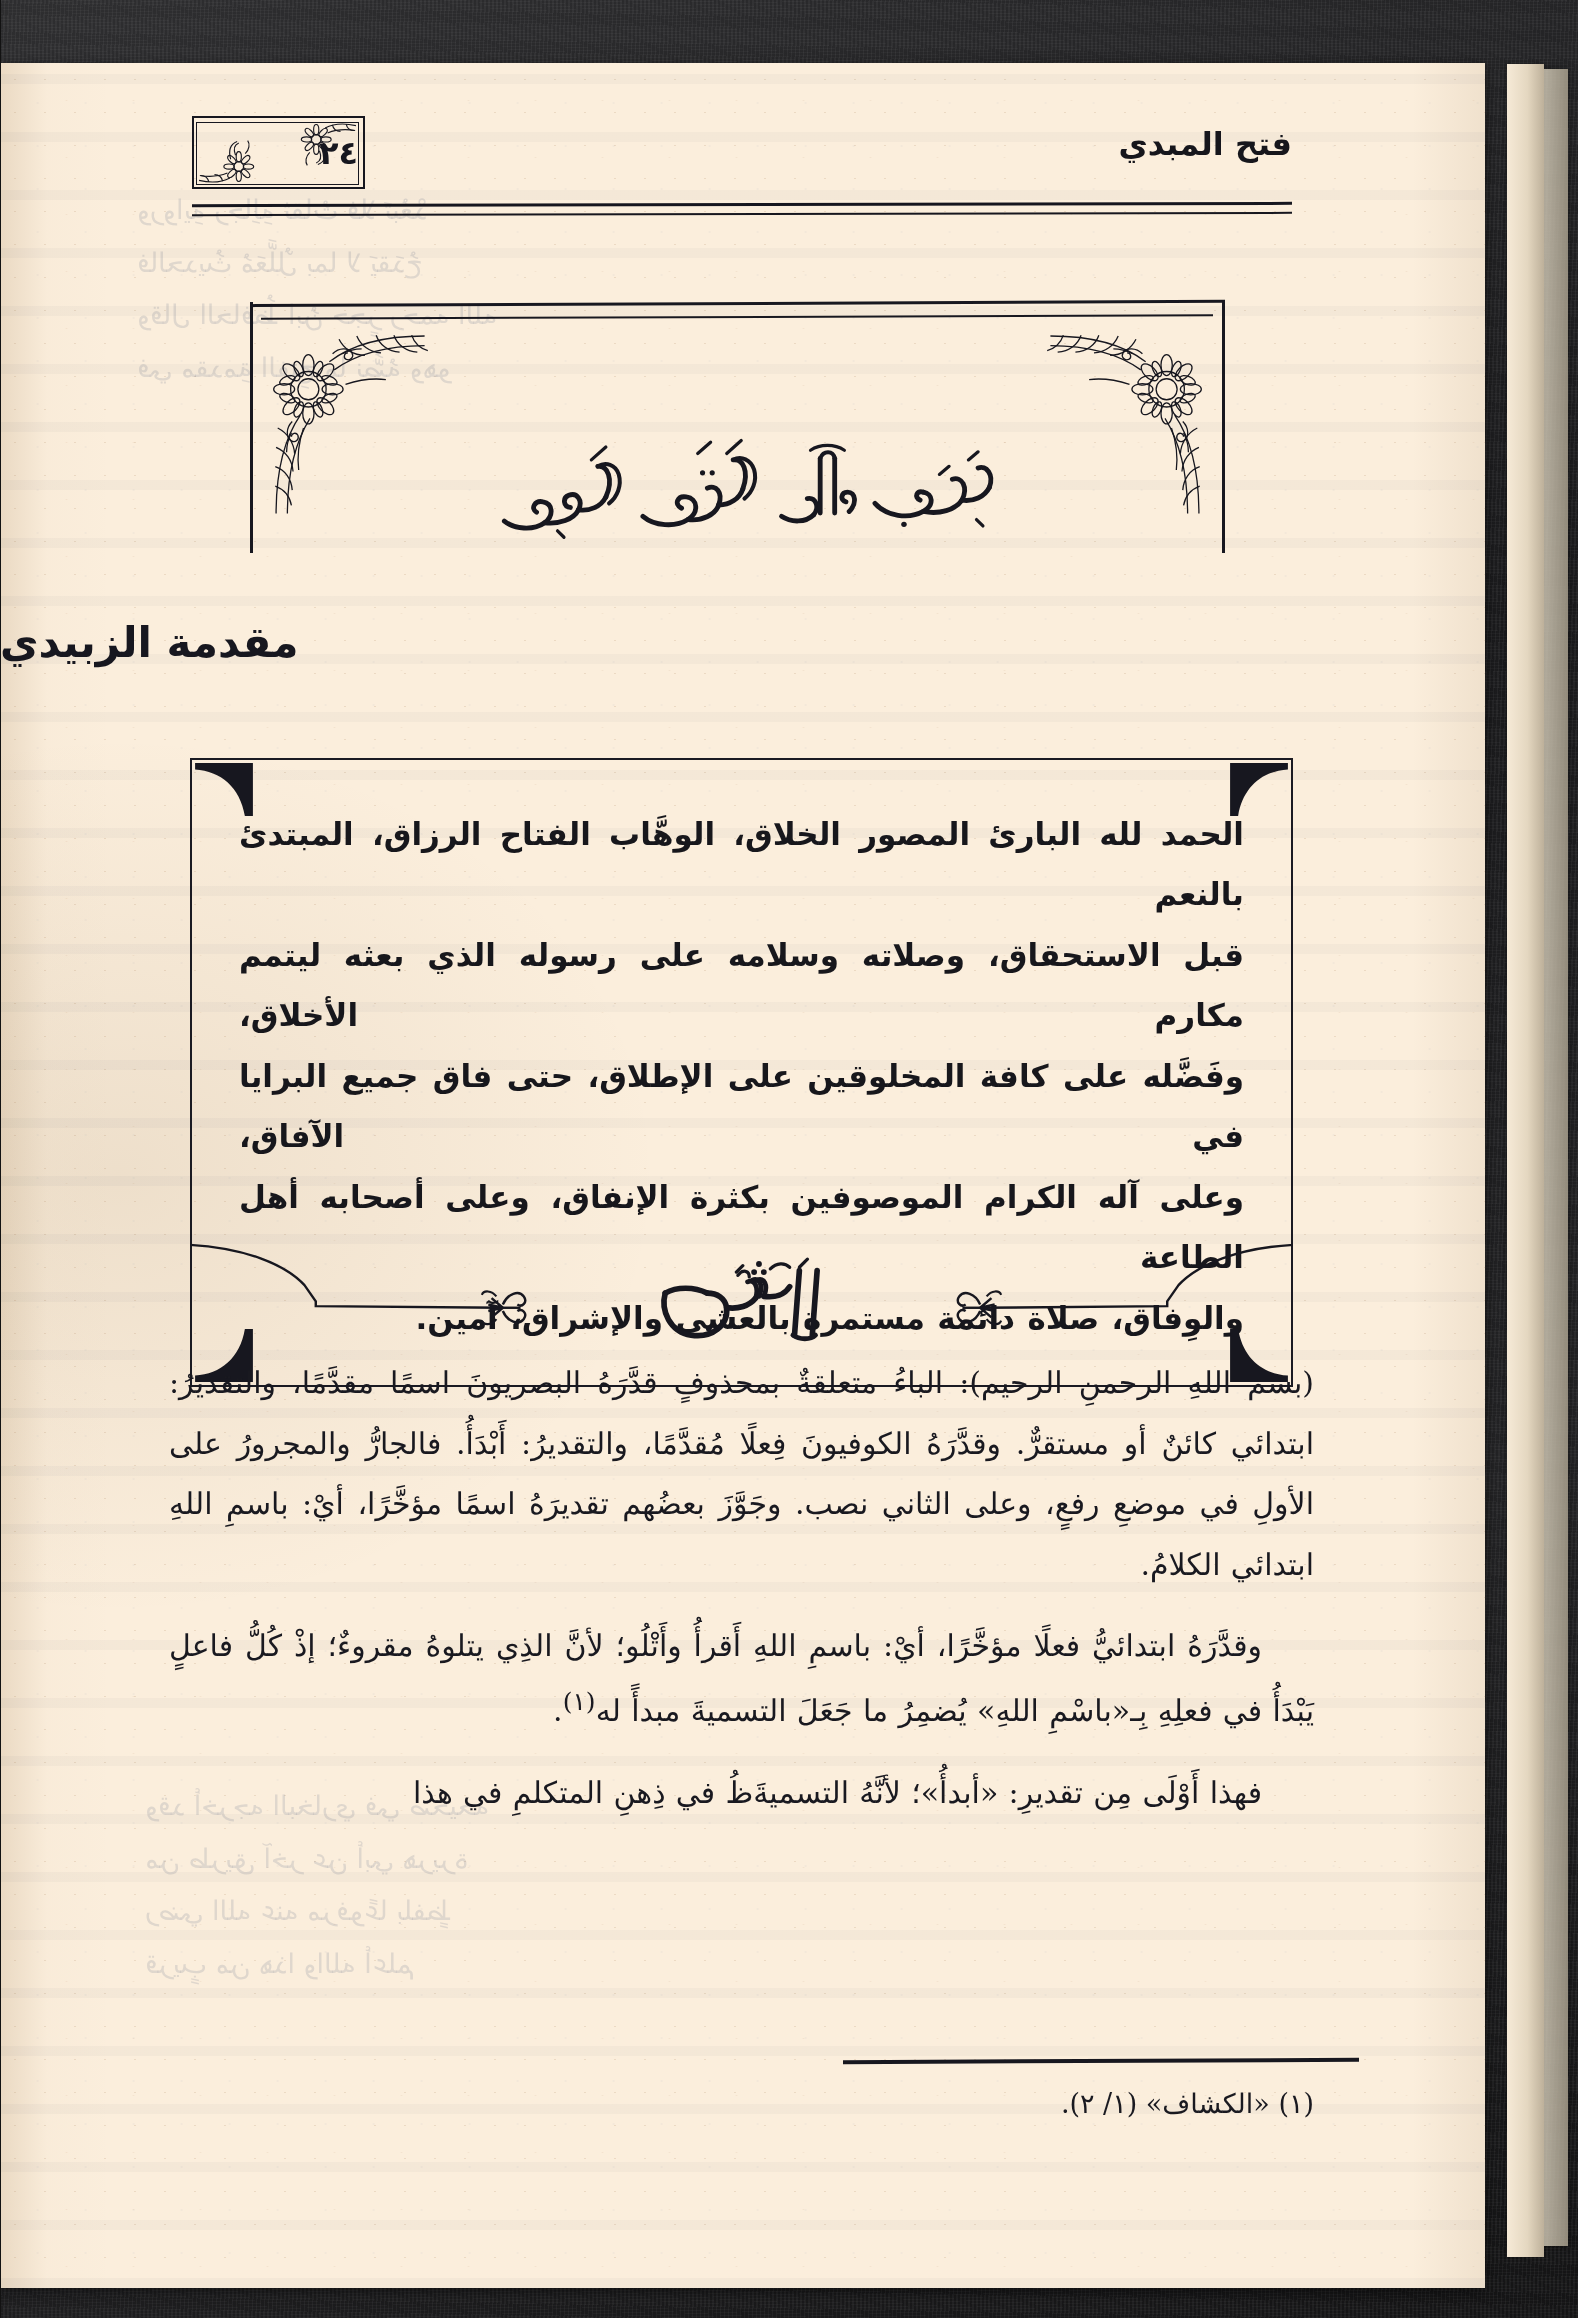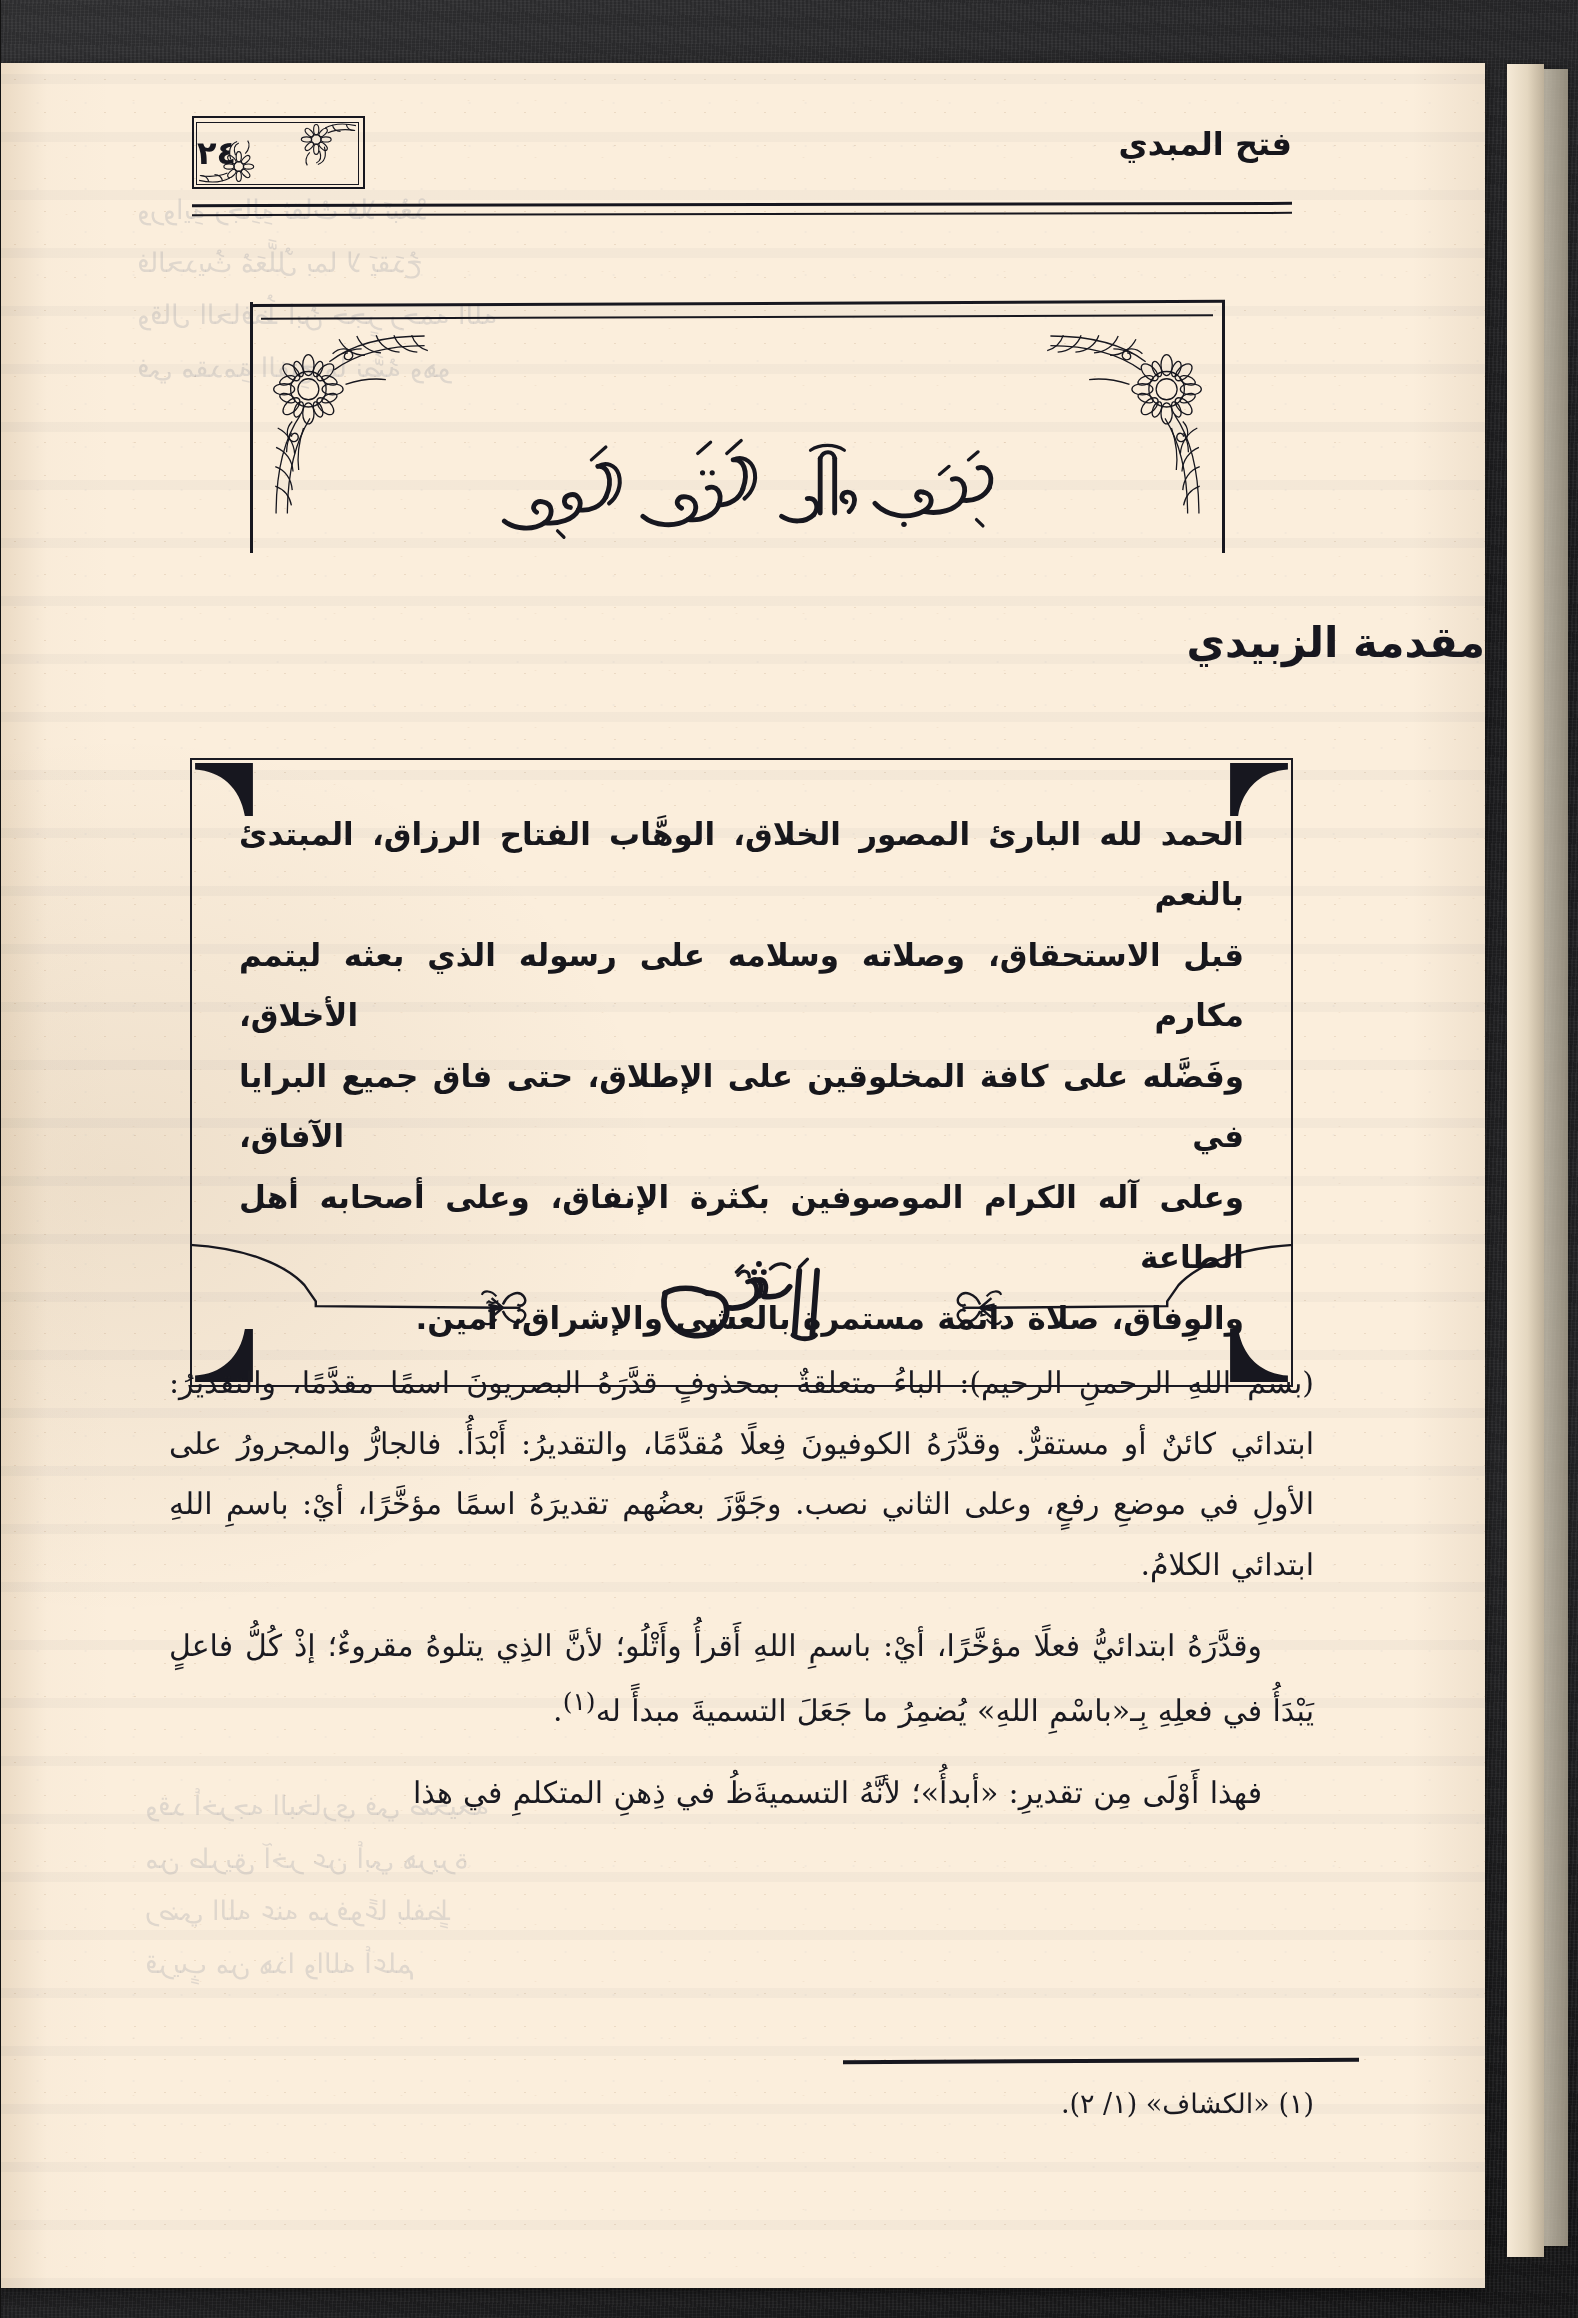--- a/index.html
+++ b/index.html
@@ -76,21 +76,21 @@
   }
   .pagenum-box{
     position:absolute;left:0;top:-3.2px;
     width:173px;height:73px;
     border:2px solid #17171f;
     padding:4px;box-sizing:border-box;
   }
   .pagenum-inner{
     position:relative;width:100%;height:100%;
     border:1.6px solid #17171f;
-    display:flex;align-items:center;justify-content:flex-end;
+    display:flex;align-items:center;justify-content:flex-start;
   }
   .pagenum-text{
     font-size:32px;font-weight:700;color:#17171f;
     letter-spacing:2.4px;
   }
   .corner-flourish{position:absolute;width:60px;height:47px;color:#17171f;}
   .cf-tl{top:-2.4px;right:-2.4px;}
   .cf-br{bottom:-2.4px;left:-2.4px;transform:rotate(180deg);}
 
   .runhead-rule1{
@@ -114,21 +114,21 @@
   .bf-corner.left{left:4.8px;}
   .bf-corner.right{right:4.8px;transform:scaleX(-1);}
   .basmala-art{
     position:absolute;left:0;right:0;bottom:-4.8px;
     display:flex;align-items:flex-end;justify-content:center;
   }
   .basmala-svg{width:564px;height:121px;color:#17171f;}
 
   
   .section-heading{
-    position:absolute;left:0;right:0;top:555px;text-align:right;
+    position:absolute;left:0;right:0;top:555px;text-align:left;
     font-weight:700;font-size:42px;color:#17171f;
     font-family:"DejaVu Sans","Liberation Sans",sans-serif;
   }
 
   
   .matn-box{
     position:absolute;left:190px;right:192px;top:695px;
     border:2.4px solid #1a1a22;
     padding:44px 47px 37px 47px;
     box-sizing:border-box;

